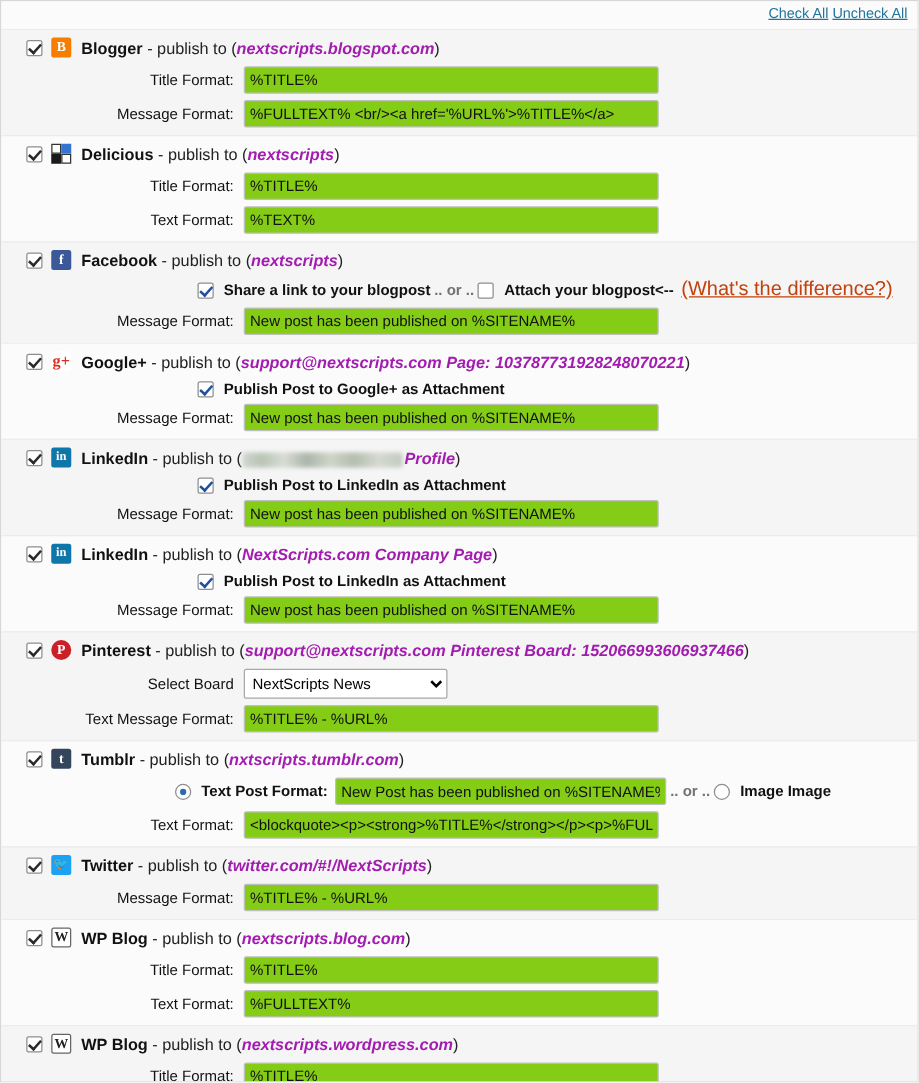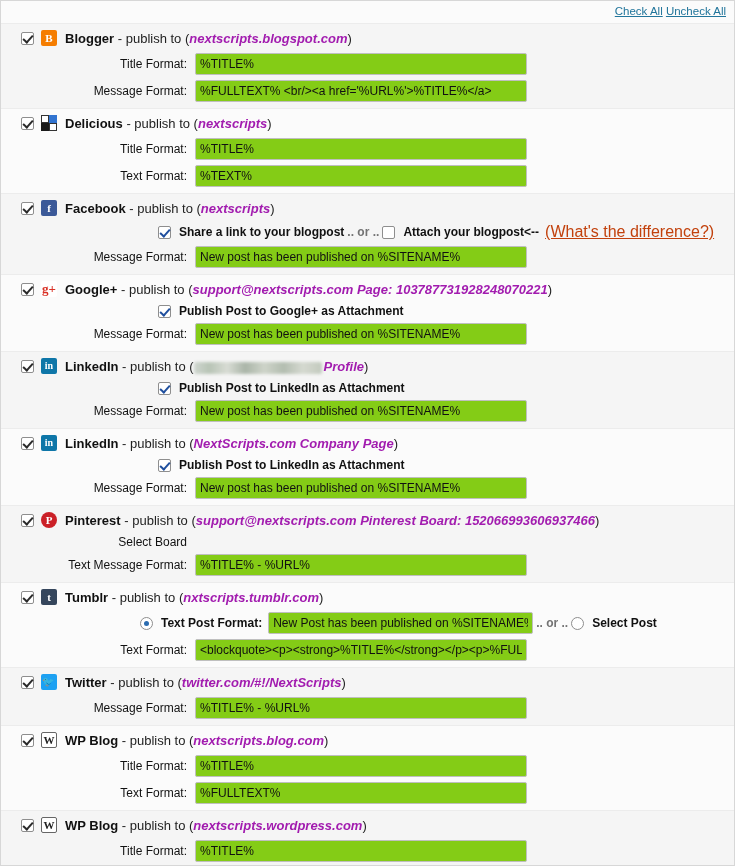--- a/index.html
+++ b/index.html
@@ -330,20 +330,23 @@
   <div class="svc alt">
     <div class="svc-head">
       <span class="cb checked"></span>
       <span class="ico ic-pinterest">
           <span>P</span>
         </span>
       <span class="svc-title"><b>Pinterest</b><span class="to"> - </span><span class="to">publish to (</span><span class="tgt">support@nextscripts.com Pinterest Board: 152066993606937466</span><span class="to">)</span></span>
     </div>
     <div class="row">
       <span class="lbl w">Select Board</span>
+      <select class="sel">
+        <option>NextScripts News</option>
+      </select>
     </div>
     <div class="row" style="padding-bottom:6px;">
       <span class="lbl w">Text Message Format:</span>
       <input class="txt w330" value="%TITLE% - %URL%" style="">
     </div>
   </div>
 
   <div class="svc plain">
     <div class="svc-head">
       <span class="cb checked"></span>
@@ -352,21 +355,21 @@
         </span>
       <span class="svc-title"><b>Tumblr</b><span class="to"> - </span><span class="to">publish to (</span><span class="tgt">nxtscripts.tumblr.com</span><span class="to">)</span></span>
     </div>
     <div class="subrow">
       <span class="spacer2"></span>
       <span class="radio sel"></span>
       <span class="inline-lbl bold">Text Post Format:</span>
       <input class="txt w265" style="margin-left: 6px;" value="New Post has been published on %SITENAME%">
       <span class="dots">.. or ..</span>
       <span class="radio"></span>
-      <span class="inline-lbl bold">Select Post</span>
+      <span class="inline-lbl bold">Image Image</span>
     </div>
     <div class="row" style="padding-bottom:6px;">
       <span class="lbl w">Text Format:</span>
       <input class="txt w330" value="&lt;blockquote&gt;&lt;p&gt;&lt;strong&gt;%TITLE%&lt;/strong&gt;&lt;/p&gt;&lt;p&gt;%FUL" style="">
     </div>
   </div>
 
   <div class="svc alt">
     <div class="svc-head">
       <span class="cb checked"></span>

